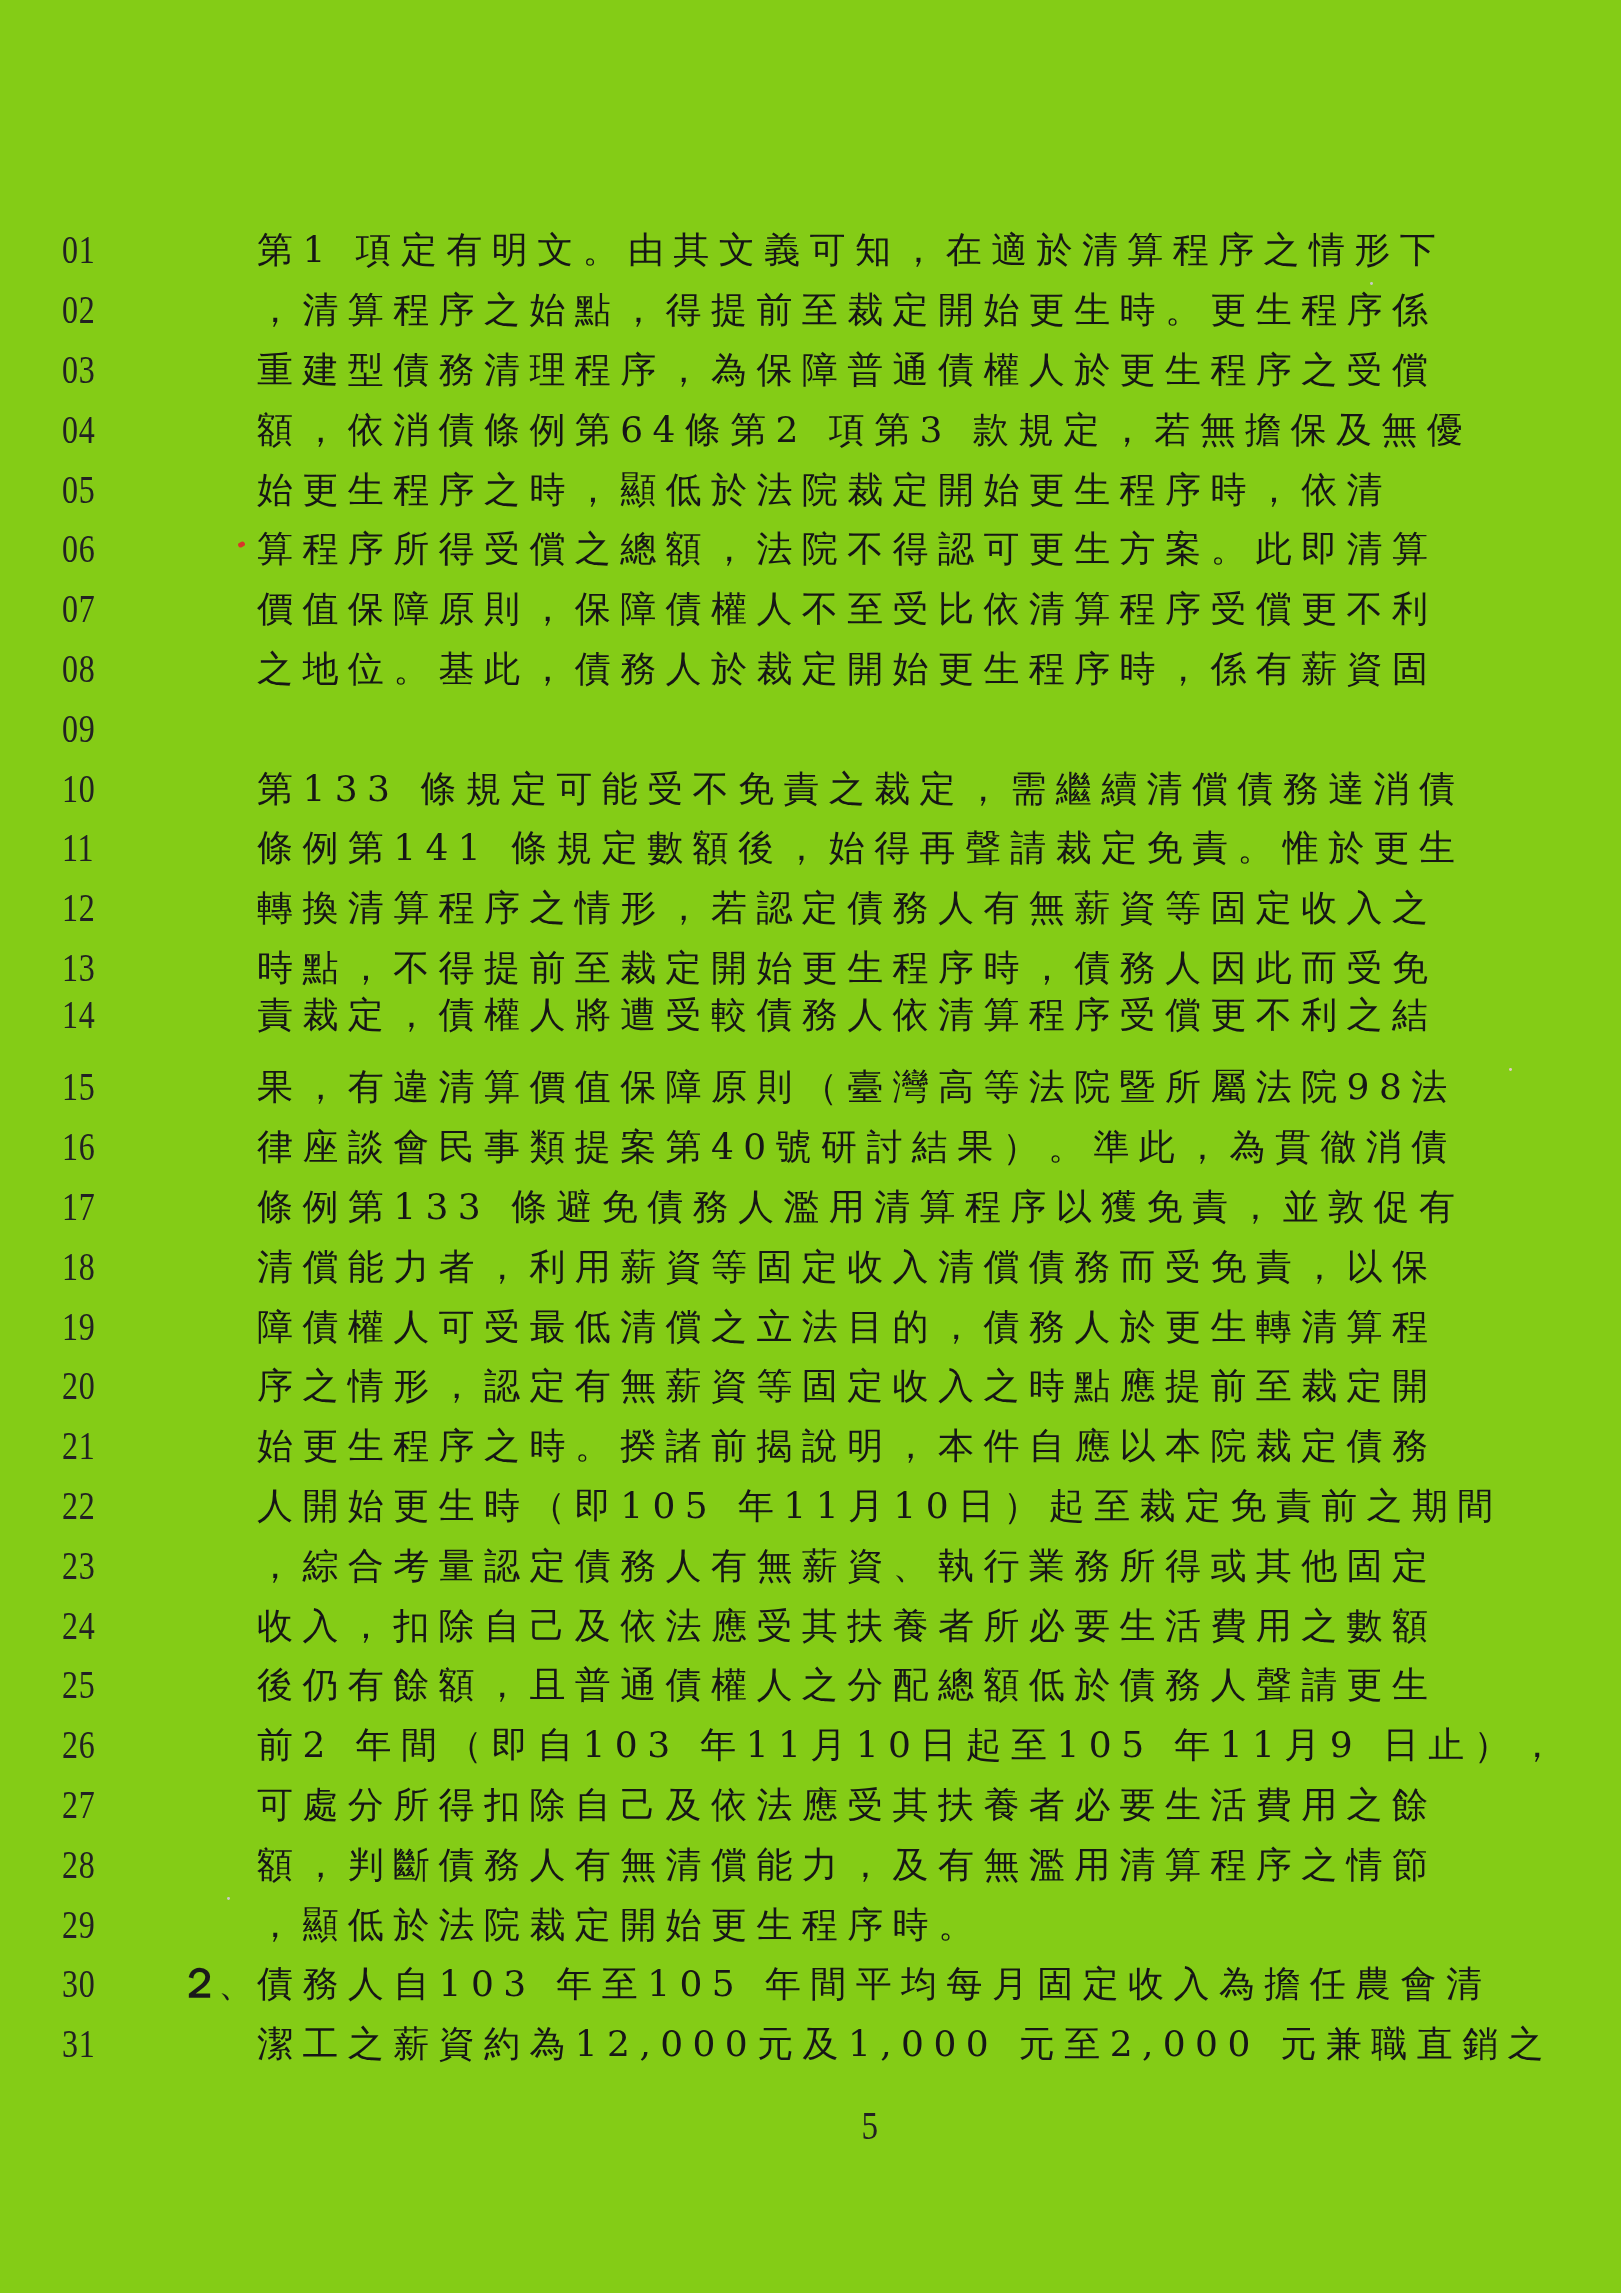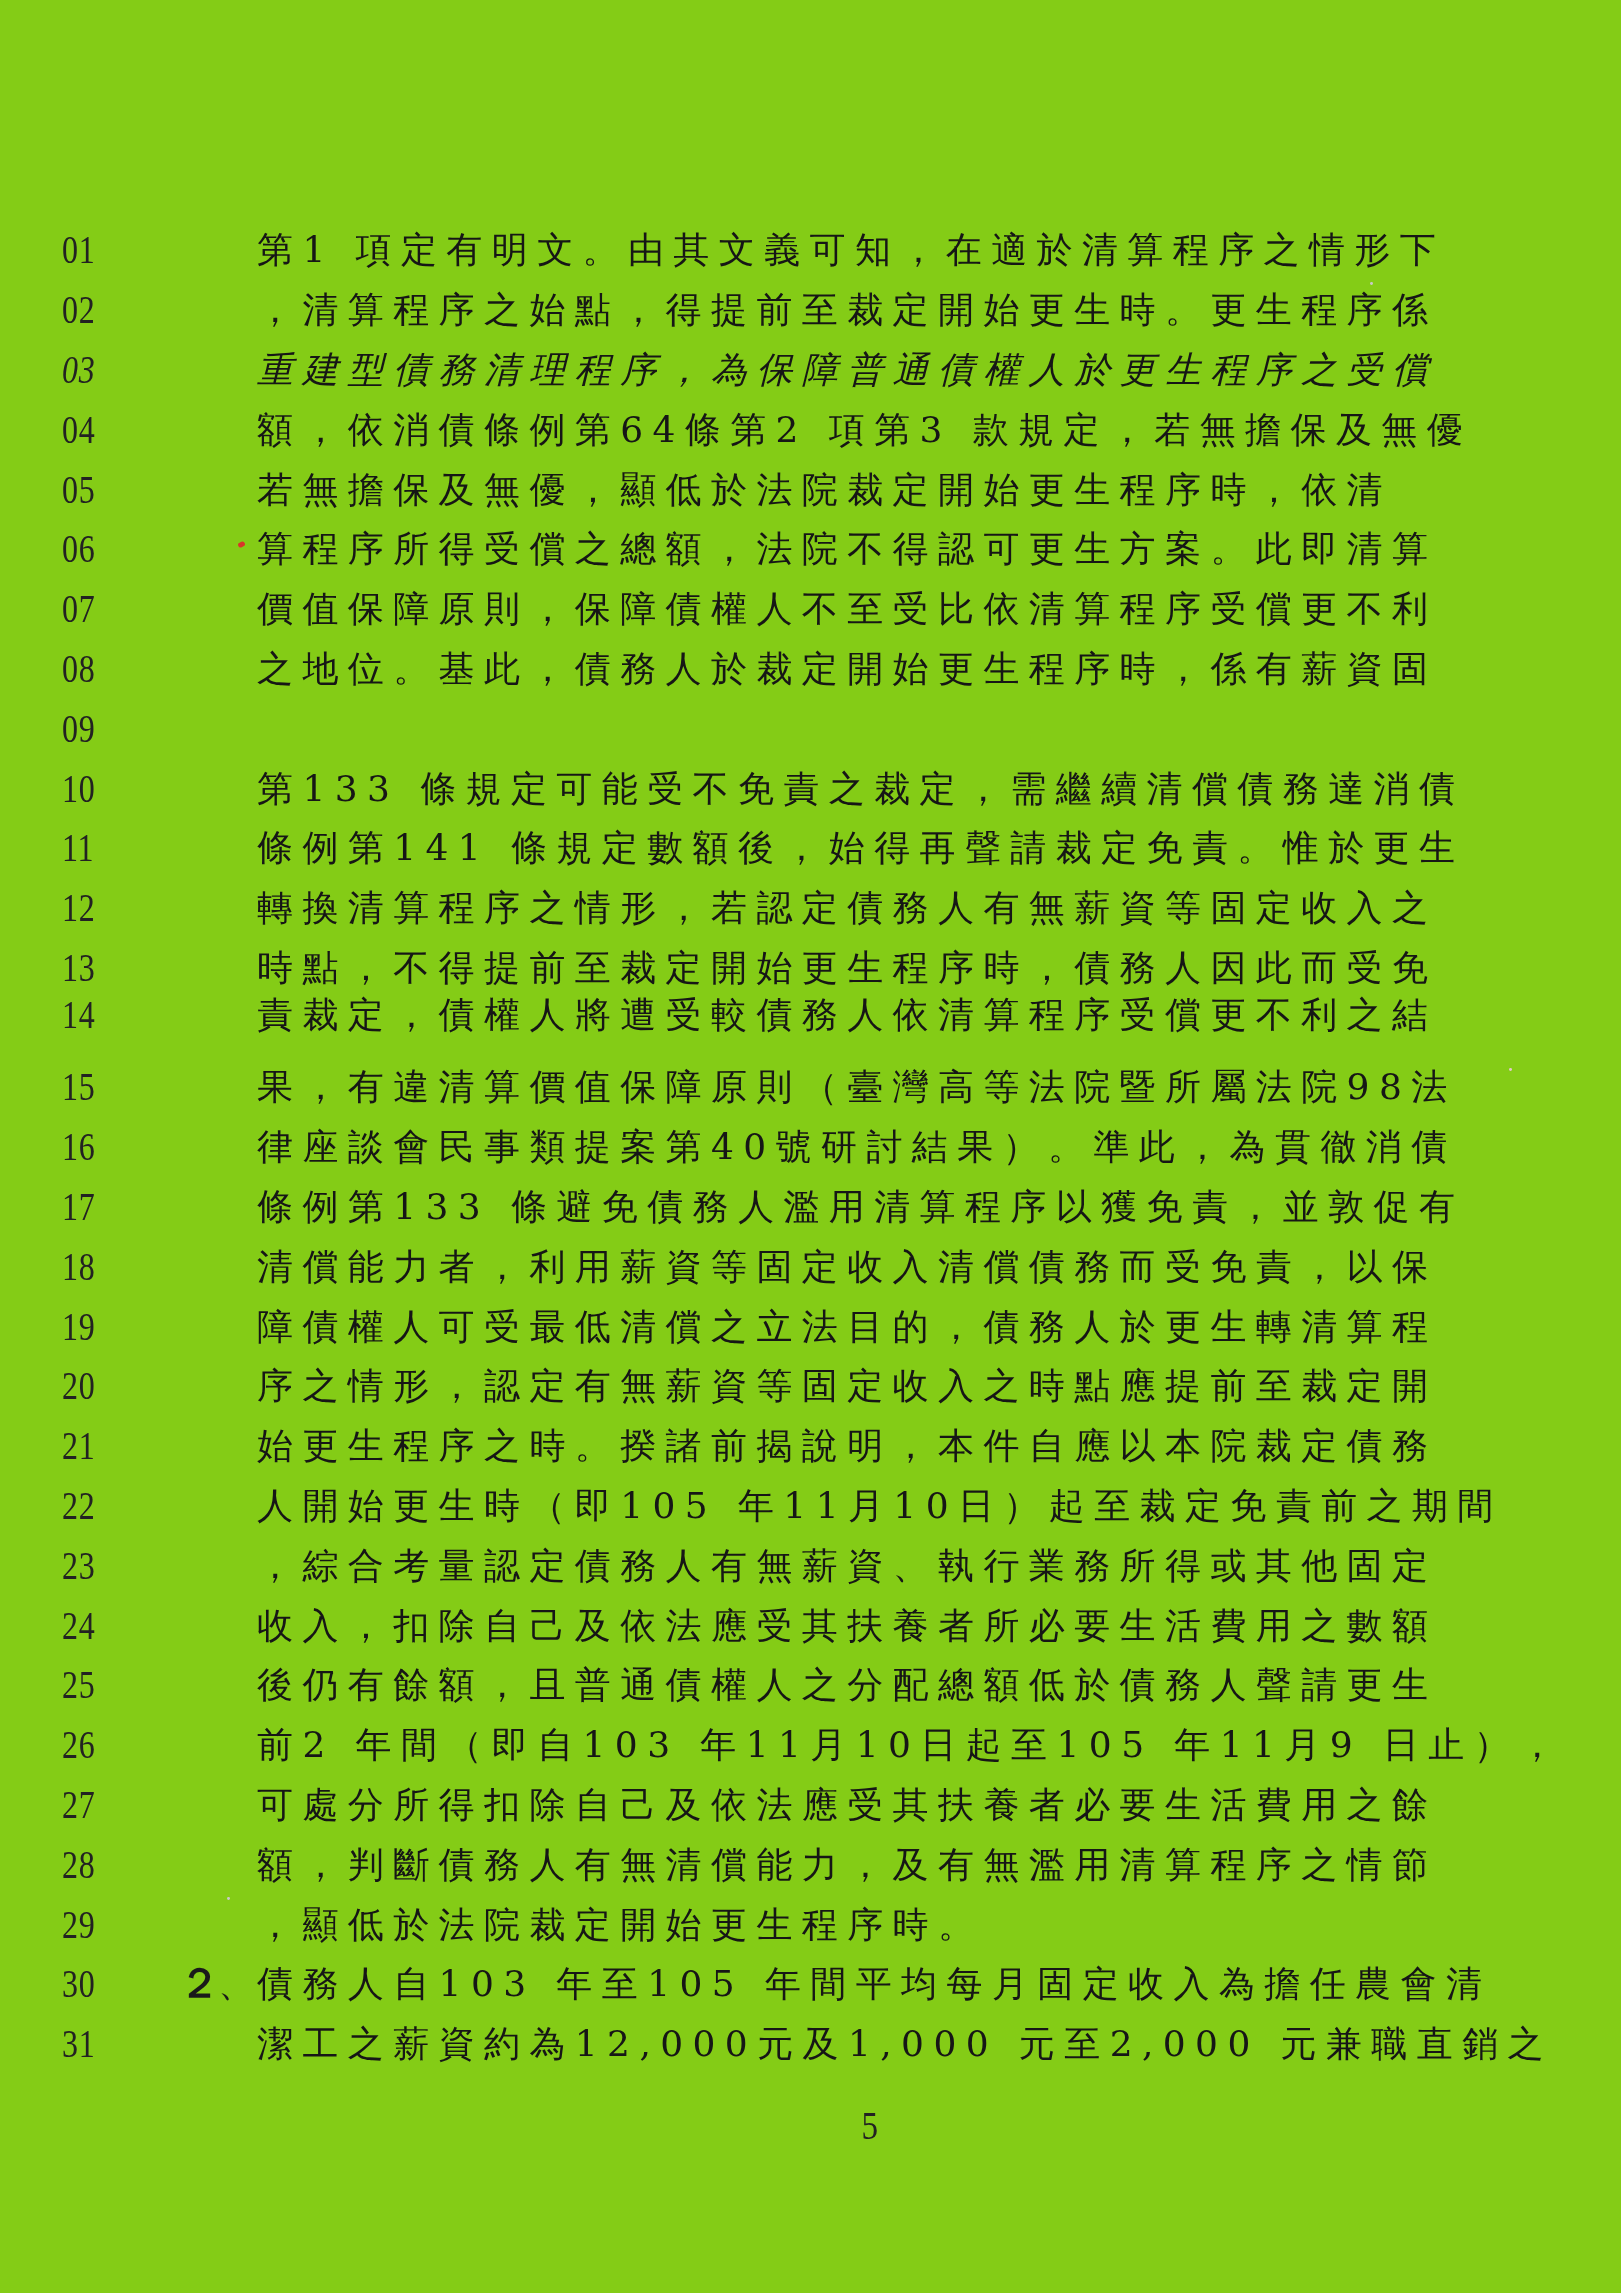--- a/index.html
+++ b/index.html
@@ -112,31 +112,31 @@
 
   <div id="lines">
       <div class="line" style="top: 225px;">
         <span class="line-no">01</span>
         <span class="line-text">第1 項定有明文。由其文義可知，在適於清算程序之情形下</span>
       </div>
       <div class="line" style="top: 285px;">
         <span class="line-no">02</span>
         <span class="line-text">，清算程序之始點，得提前至裁定開始更生時。更生程序係</span>
       </div>
-      <div class="line" style="top: 345px; font-style: italic;">
+      <div class="line" style="top: 345px;">
         <span class="line-no">03</span>
         <span class="line-text">重建型債務清理程序，為保障普通債權人於更生程序之受償</span>
       </div>
       <div class="line" style="top: 405px;">
         <span class="line-no">04</span>
         <span class="line-text">額，依消債條例第64條第2 項第3 款規定，若無擔保及無優</span>
       </div>
       <div class="line" style="top: 465px;">
         <span class="line-no">05</span>
-        <span class="line-text">若無擔保及無優，顯低於法院裁定開始更生程序時，依清</span>
+        <span class="line-text">始更生程序之時，顯低於法院裁定開始更生程序時，依清</span>
       </div>
       <div class="line" style="top: 524px;">
         <span class="line-no">06</span>
         <span class="line-text">算程序所得受償之總額，法院不得認可更生方案。此即清算</span>
       </div>
       <div class="line" style="top: 584px;">
         <span class="line-no">07</span>
         <span class="line-text">價值保障原則，保障債權人不至受比依清算程序受償更不利</span>
       </div>
       <div class="line" style="top: 644px;">

